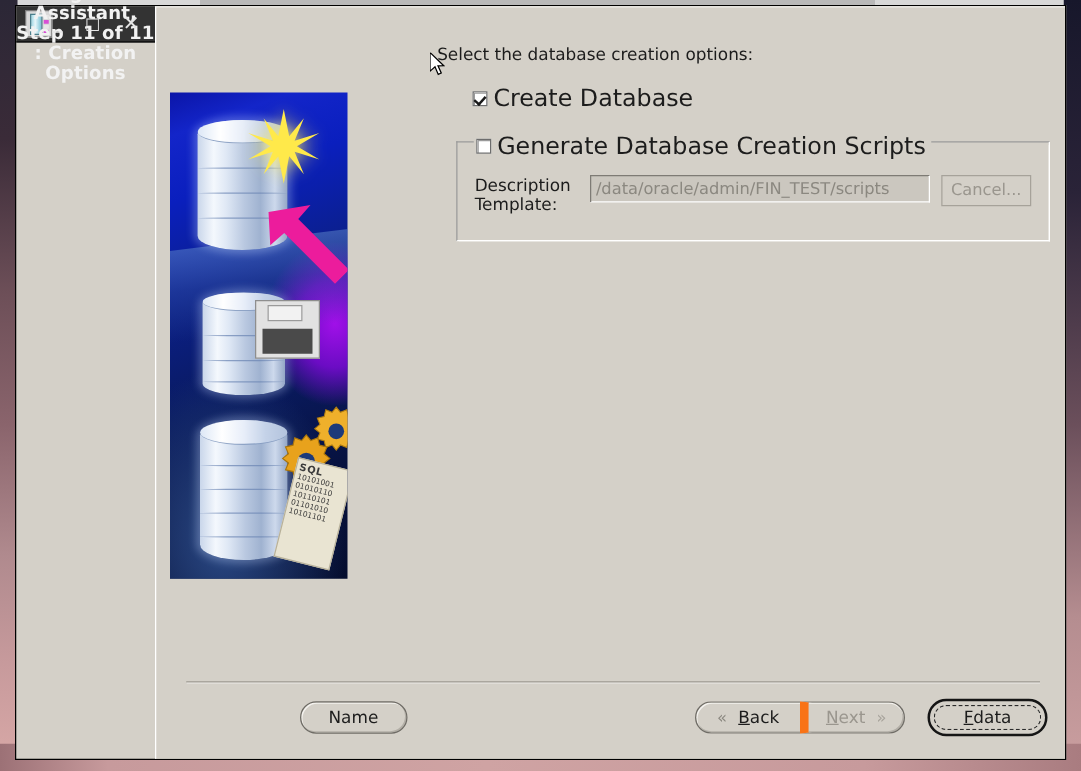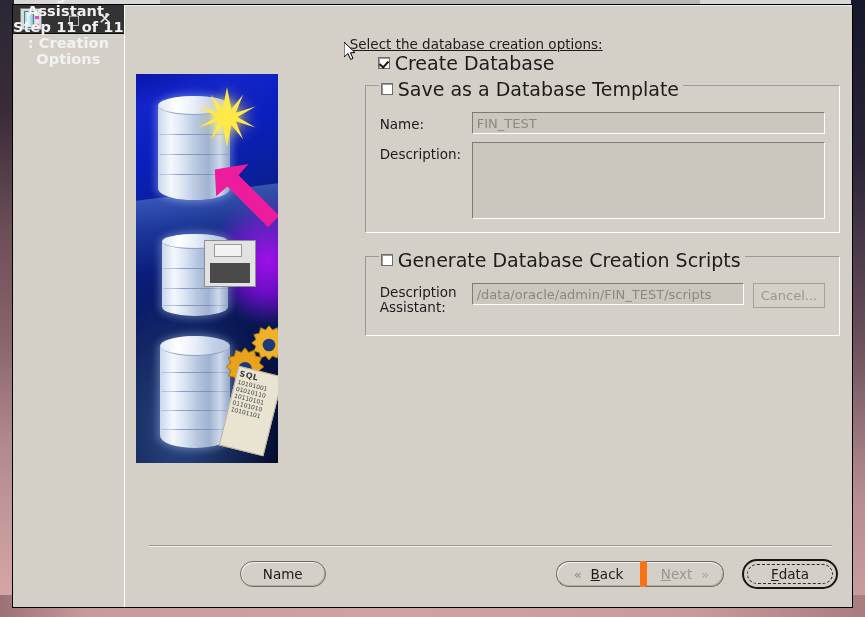--- a/index.html
+++ b/index.html
@@ -260,23 +260,22 @@
     position: absolute;
     left: 213px;
     top: 30px;
     right: 12px;
   }
 
   .intro {
     font-size: 13.5px;
     color: #1c1c1c;
     font-family: "DejaVu Sans", sans-serif;
-    margin-bottom: 0;
+    margin-bottom: 16px;
     margin-left: 12px;
-    text-decoration: underline;
   }
 
   
   .cbrow {
     display: flex;
     align-items: center;
     gap: 5px;
   }
   .checkbox {
     width: 12px; height: 12px;
@@ -598,47 +597,31 @@
 
     <div id="form">
 
       <div class="intro">Select the database creation options:</div>
 
       <div class="cbrow" id="createdb-row">
         <span class="checkbox checked"></span>
         <span class="cblabel">Create Database</span>
       </div>
 
-      <div class="group" id="group-template">
-        <div class="group-title">
-          <span class="checkbox"></span>
-          <span class="cblabel">Save as a Database Template</span>
-        </div>
-
-        <div class="field-row">
-          <span class="field-label">Name:</span>
-          <span class="textinput">FIN_TEST</span>
-        </div>
-
-        <div class="field-row">
-          <span class="field-label">Description:</span>
-          <span class="textarea"></span>
-        </div>
-      </div>
 
       <div class="group" id="group-scripts">
         <div class="group-title">
           <span class="checkbox"></span>
           <span class="cblabel">Generate Database Creation Scripts</span>
         </div>
 
         <div class="field-row">
           <span class="field-label two-line">
             <span>Description</span><br>
-            <span>Assistant:</span>
+            <span>Template:</span>
           </span>
           <span class="textinput">/data/oracle/admin/FIN_TEST/scripts</span>
           <span class="browse-btn">Cancel...</span>
         </div>
       </div>
     </div>
 
     <div id="bottombar">
       <div class="sep"></div>
 

